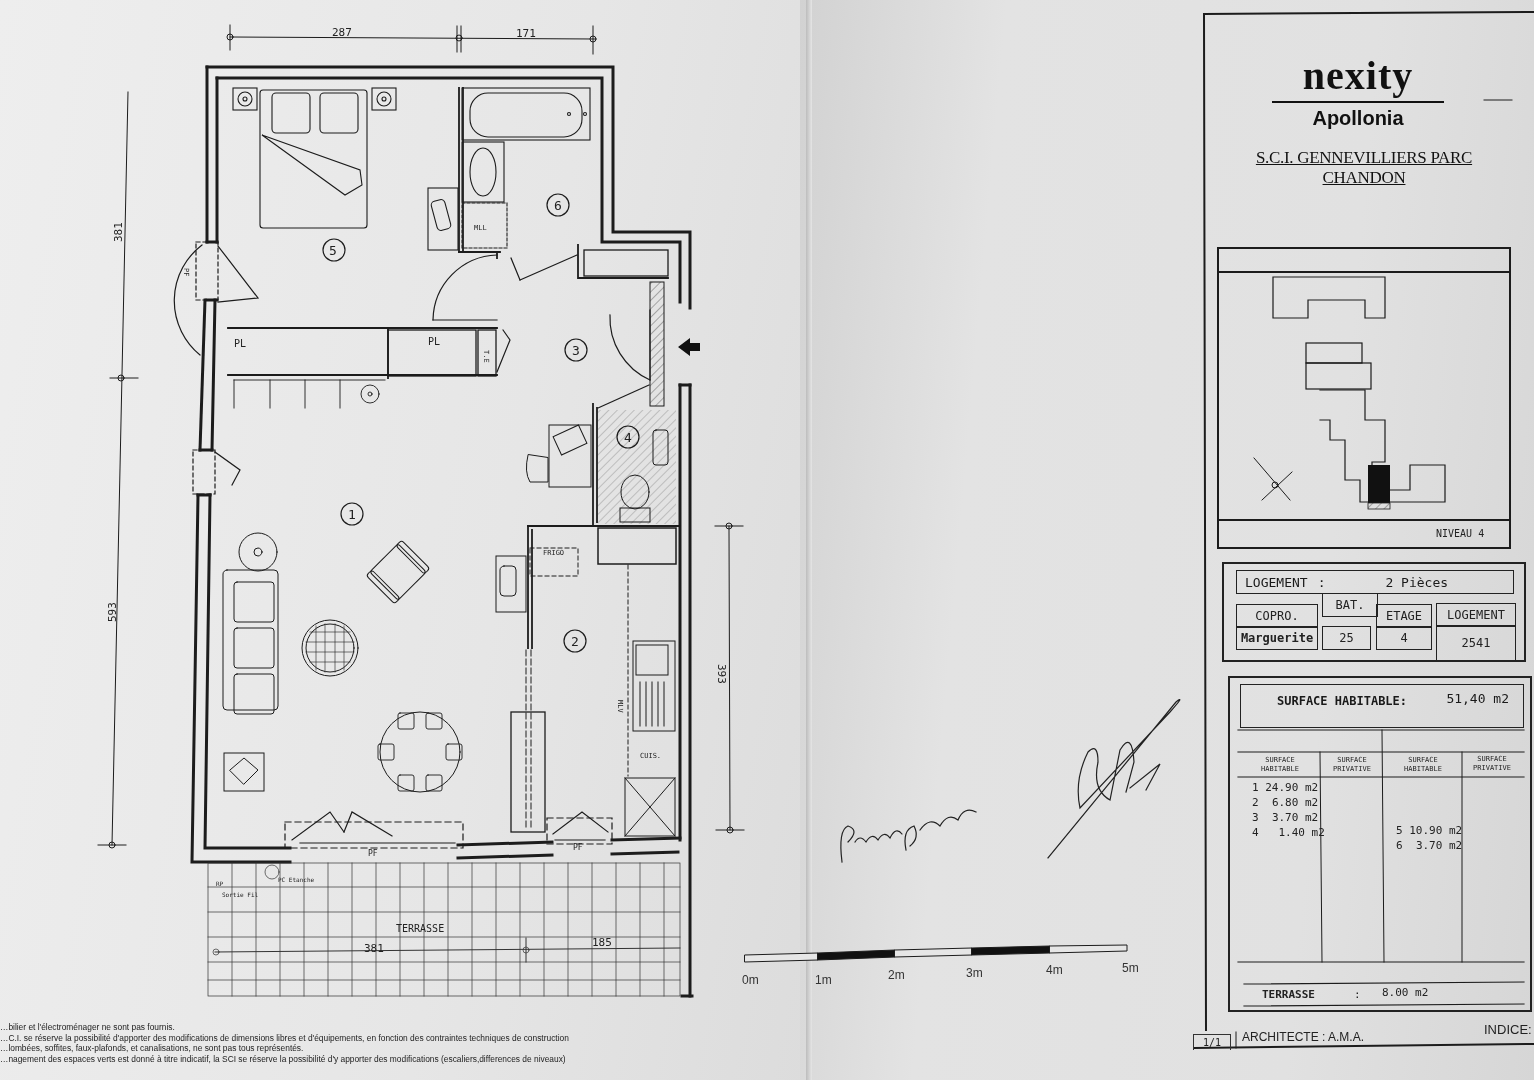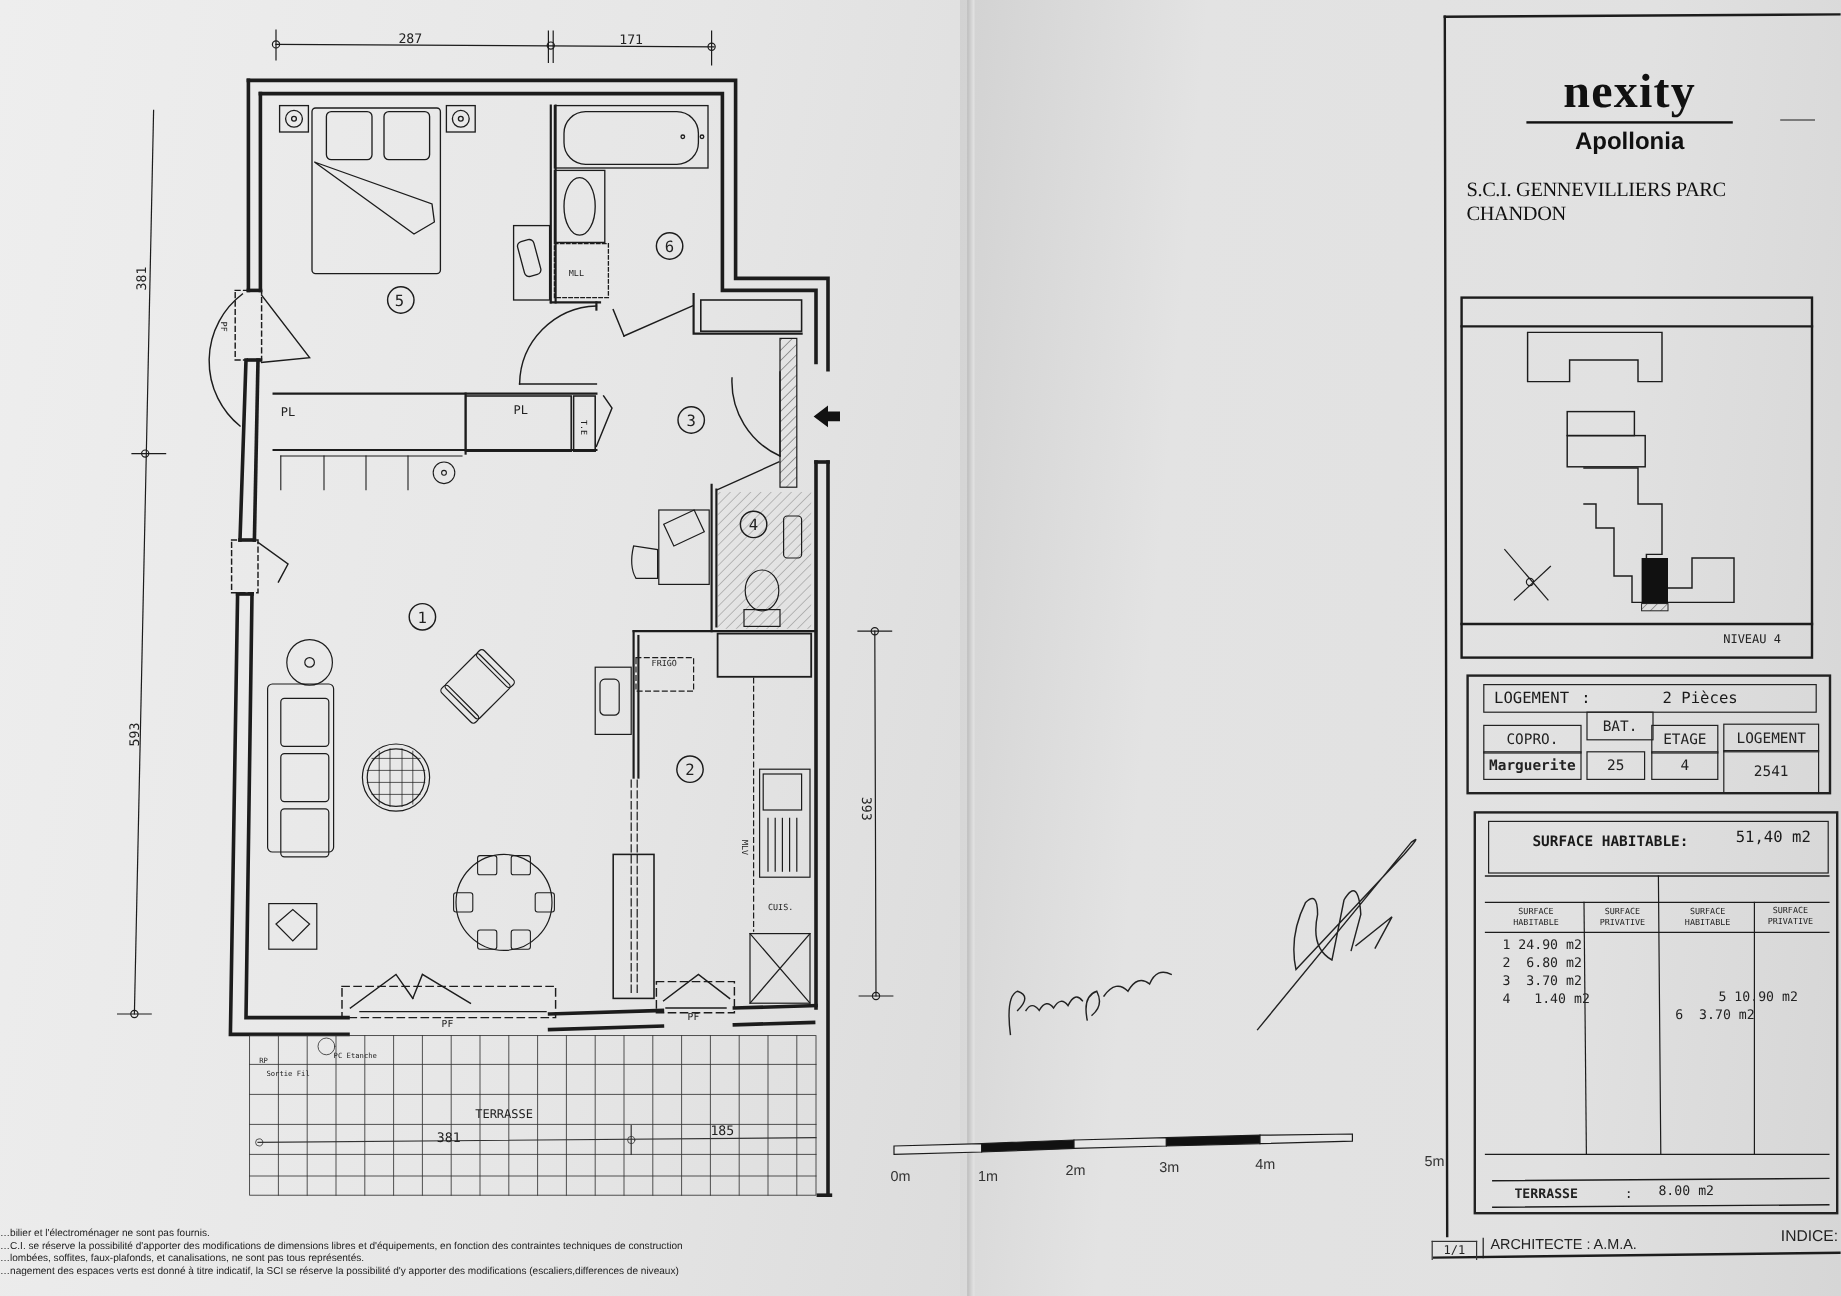--- a/index.html
+++ b/index.html
@@ -33,21 +33,21 @@
     font-family: "Liberation Serif", serif; font-weight: bold; font-size: 40px;
     letter-spacing: 1px; color: #111;
   }
   .tb-logo .rule { height: 2px; background: #111; margin: 2px 0 4px 4px; width: 172px; }
   .tb-logo .sub {
     font-family: "Liberation Sans", sans-serif; font-weight: bold; font-size: 20px; color: #111;
   }
   .tb-company {
     position: absolute; left: 1222px; top: 148px; width: 284px;
     font-family: "Liberation Serif", serif; font-size: 17px; color: #111;
-    text-align: left; letter-spacing: -0.3px;
+    text-align: center; letter-spacing: -0.3px; text-decoration: underline;
   }
   .tb-niveau {
     position: absolute; left: 1436px; top: 528px; font-size: 10px;
     font-family: "DejaVu Sans Mono", monospace; color: #222;
   }
   .log-box {
     position: absolute; left: 1222px; top: 562px; width: 304px; height: 100px;
     border: 2px solid #222;
   }
   .log-head {
@@ -457,21 +457,21 @@
 
   <text x="842" y="860" font-family="DejaVu Serif, serif" font-style="italic" font-size="20" fill="#222" transform="rotate(-28 842 860)" opacity="0">Pascale garcia</text>
 </svg>
 
 <div class="scale-labels">
   <span style="left:742px;top:973px;">0m</span>
   <span style="left:815px;top:973px;">1m</span>
   <span style="left:888px;top:968px;">2m</span>
   <span style="left:966px;top:966px;">3m</span>
   <span style="left:1046px;top:963px;">4m</span>
-  <span style="left:1187px;top:961px;">5m</span>
+  <span style="left:1122px;top:961px;">5m</span>
 </div>
 
 <div class="tb-logo">
   <div class="brand">nexity</div>
   <div class="rule"></div>
   <div class="sub">Apollonia</div>
 </div>
 <div class="tb-company">S.C.I. GENNEVILLIERS PARC CHANDON</div>
 <div class="tb-niveau">NIVEAU 4</div>
 
@@ -497,21 +497,21 @@
 </div>
 <div class="surf-colhead" style="left:1246px;top:756px;width:68px;">SURFACE HABITABLE</div>
 <div class="surf-colhead" style="left:1324px;top:756px;width:56px;">SURFACE PRIVATIVE</div>
 <div class="surf-colhead" style="left:1390px;top:756px;width:66px;">SURFACE HABITABLE</div>
 <div class="surf-colhead" style="left:1464px;top:755px;width:56px;">SURFACE PRIVATIVE</div>
 
 <div class="surf-row" style="left:1252px;top:781px;"><span>1</span> <span>24.90 m2</span></div>
 <div class="surf-row" style="left:1252px;top:796px;"><span>2</span>  <span>6.80 m2</span></div>
 <div class="surf-row" style="left:1252px;top:811px;"><span>3</span>  <span>3.70 m2</span></div>
 <div class="surf-row" style="left:1252px;top:826px;"><span>4</span>   <span>1.40 m2</span></div>
-<div class="surf-row" style="left:1432px;top:824px;"><span>5</span> <span>10.90 m2</span></div>
+<div class="surf-row" style="left:1396px;top:824px;"><span>5</span> <span>10.90 m2</span></div>
 <div class="surf-row" style="left:1396px;top:839px;"><span>6</span>  <span>3.70 m2</span></div>
 
 <div class="terrasse-row">
   <span class="k">TERRASSE</span>
   <span class="sep">:</span>
   <span class="v">8.00 m2</span>
 </div>
 
 <div class="footer-page">1/1</div>
 <div class="footer-arch">ARCHITECTE :  A.M.A.</div>

